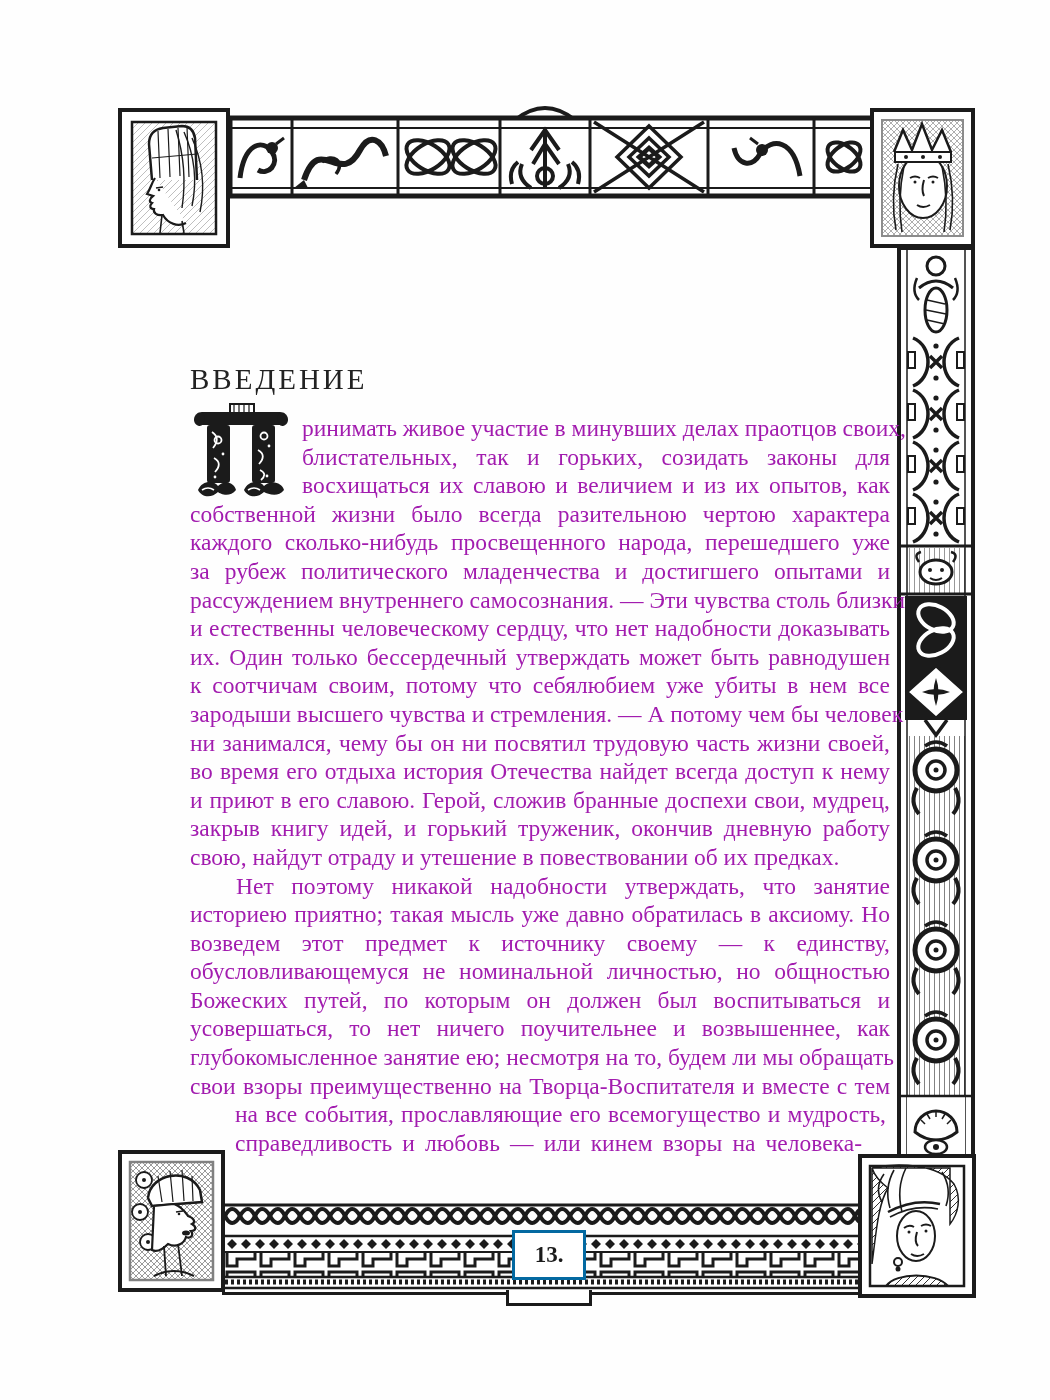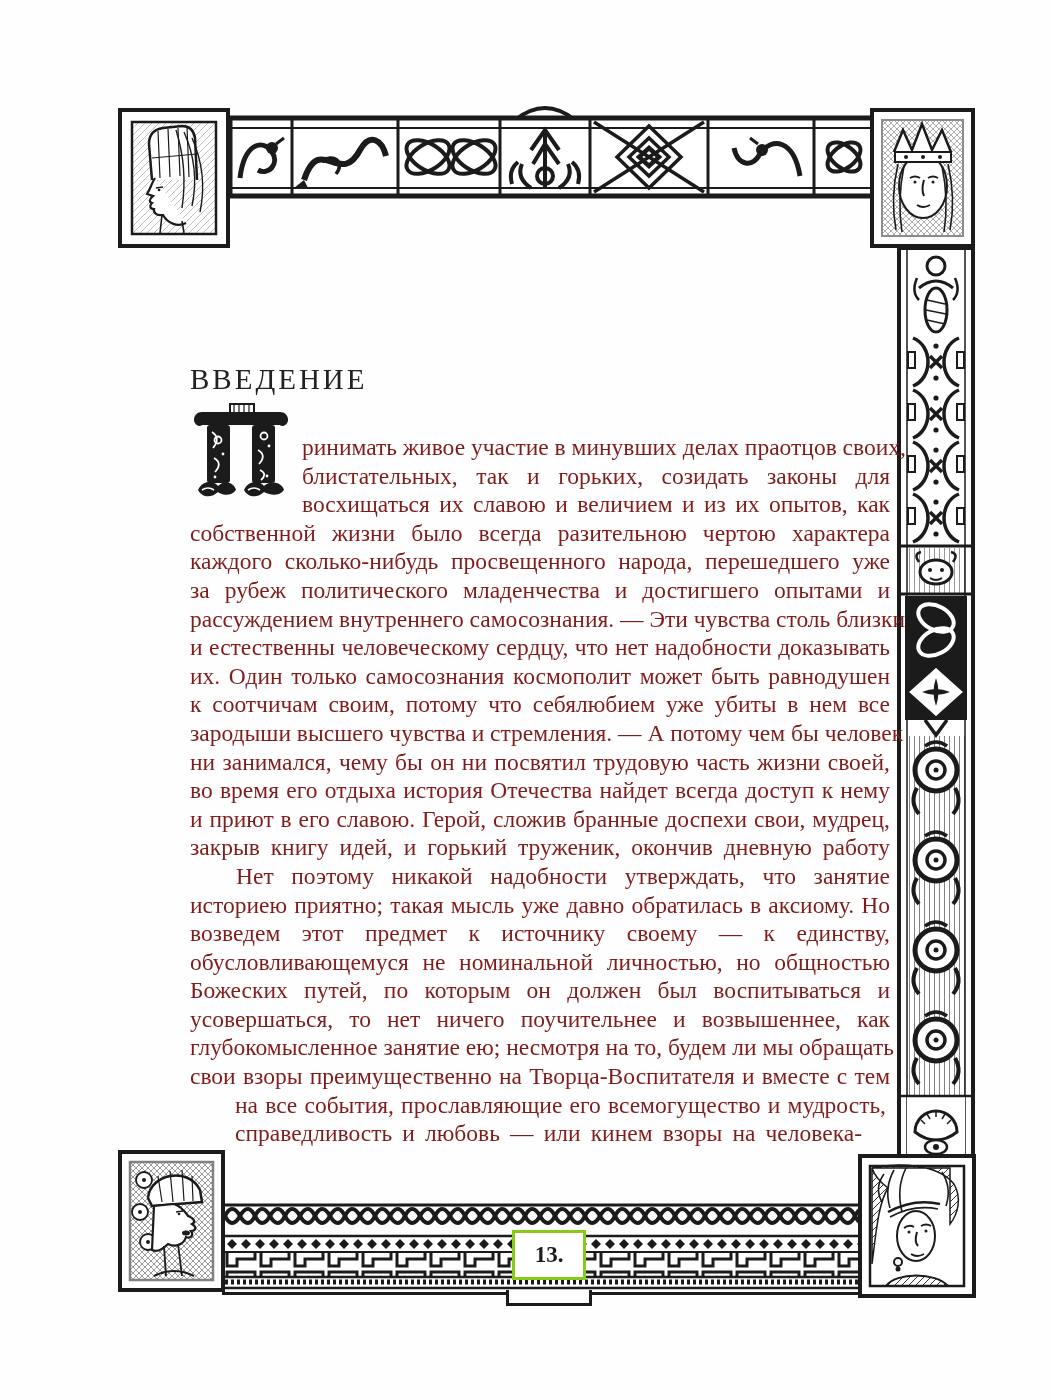--- a/index.html
+++ b/index.html
@@ -2,32 +2,32 @@
 <html><head>
 <meta charset="utf-8">
 <style>
   html,body{margin:0;padding:0;background:#ffffff;}
   #page{position:relative;width:1050px;height:1400px;background:#fefefe;overflow:hidden;
         font-family:"Liberation Serif","DejaVu Serif",serif;color:#1b1b1b;}
   .abs{position:absolute;}
   
   .title{left:190px;top:351px;width:700px;text-align:left;font-size:29px;
          letter-spacing:3px;color:#222;margin-top:12px;}
-  .textblock{left:190px;top:414px;width:700px;font-size:23.5px;color:#7f1d1d;margin-top:19px;}
+  .textblock{left:190px;top:414px;width:700px;font-size:23.5px;color:#a21caf;}
   .line{line-height:28.6px;height:28.6px;white-space:nowrap;
         text-align:justify;text-align-last:justify;overflow:visible;}
   .line.capindent{margin-left:112px;}
   .line.pend{text-align-last:left;}
   .line.firstind{padding-left:46px;}
   .line.insetA{margin-left:45px;margin-right:4px;}
   .line.insetB{margin-left:45px;margin-right:28px;}
   
   .ink{background:#1b1b1b;}
   .pagenumbox{left:512px;top:1230px;width:68px;height:44px;background:#fff;
-      border:3px solid #84cc16;display:flex;align-items:center;justify-content:center;
+      border:3px solid #0369a1;display:flex;align-items:center;justify-content:center;
       font-size:23px;font-weight:bold;z-index:5;}
   .botline{left:222px;top:1292px;width:640px;height:3px;z-index:3;}
   .notch{left:506px;top:1290px;width:80px;height:13px;background:#fff;
       border:3px solid #1b1b1b;border-top:none;z-index:4;}
   svg{display:block;}
 </style>
 </head>
 <body>
 
 <div id="page">
@@ -228,27 +228,28 @@
 
   <div class="abs textblock">
     <div class="line capindent">ринимать живое участие в минувших делах праотцов своих,</div>
     <div class="line capindent">блистательных, так и горьких, созидать законы для</div>
     <div class="line capindent">восхищаться их славою и величием и из их опытов, как</div>
     <div class="line">собственной жизни было всегда разительною чертою характера</div>
     <div class="line">каждого сколько-нибудь просвещенного народа, перешедшего уже</div>
     <div class="line">за рубеж политического младенчества и достигшего опытами и</div>
     <div class="line">рассуждением внутреннего самосознания. — Эти чувства столь близки</div>
     <div class="line">и естественны человеческому сердцу, что нет надобности доказывать</div>
-    <div class="line">их. Один только самосознания космополит может быть равнодушен</div>
+    <div class="line">их. Один только бессердечный утверждать может быть равнодушен</div>
     <div class="line">к соотчичам своим, потому что себялюбием уже убиты в нем все</div>
     <div class="line">зародыши высшего чувства и стремления. — А потому чем бы человек</div>
     <div class="line">ни занимался, чему бы он ни посвятил трудовую часть жизни своей,</div>
     <div class="line">во время его отдыха история Отечества найдет всегда доступ к нему</div>
     <div class="line">и приют в его славою. Герой, сложив бранные доспехи свои, мудрец,</div>
     <div class="line">закрыв книгу идей, и горький труженик, окончив дневную работу</div>
+    <div class="line pend">свою, найдут отраду и утешение в повествовании об их предках.</div>
     <div class="line firstind">Нет поэтому никакой надобности утверждать, что занятие</div>
     <div class="line">историею приятно; такая мысль уже давно обратилась в аксиому. Но</div>
     <div class="line">возведем этот предмет к источнику своему — к единству,</div>
     <div class="line">обусловливающемуся не номинальной личностью, но общностью</div>
     <div class="line">Божеских путей, по которым он должен был воспитываться и</div>
     <div class="line">усовершаться, то нет ничего поучительнее и возвышеннее, как</div>
     <div class="line">глубокомысленное занятие ею; несмотря на то, будем ли мы обращать</div>
     <div class="line">свои взоры преимущественно на Творца-Воспитателя и вместе с тем</div>
     <div class="line insetA">на все события, прославляющие его всемогущество и мудрость,</div>
     <div class="line insetB">справедливость и любовь — или кинем взоры на человека-</div>

